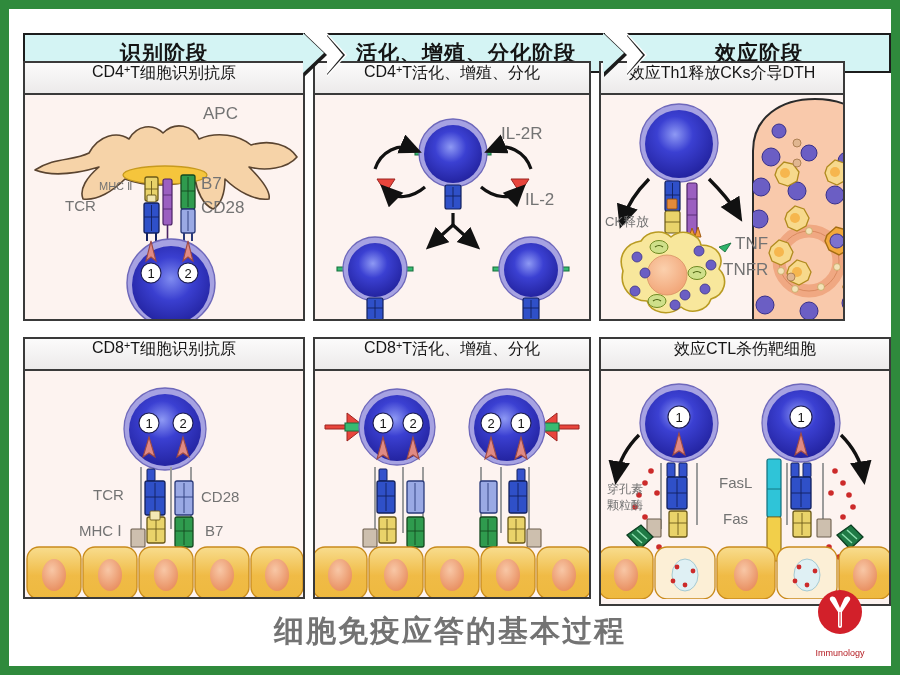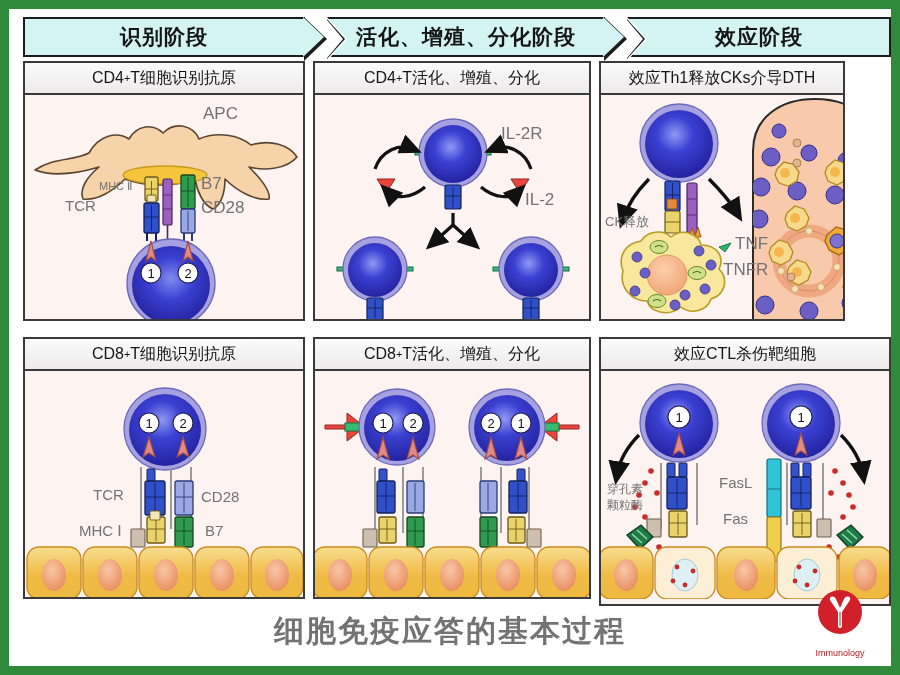--- a/index.html
+++ b/index.html
@@ -28,21 +28,21 @@
     position: absolute;
     left: 14px; top: 8px;
     width: 868px; height: 40px;
     display: flex;
   }
   .hdr {
     position: relative;
     height: 40px;
     background: #d4f4f4;
     border: 2px solid #1c1c1c;
-    display: flex; align-items: center; justify-content: center;
+    display: flex; align-items: center; justify-content: center; margin-top: 16px;
   }
   .hdr-text {
     font-size: 21px; font-weight: bold; color: #151515;
     letter-spacing: 1px;
     white-space: nowrap;
   }
   .hdr.h1 { width: 282px; }
   .hdr.h2 { width: 278px; margin-left: 22px; }
   .hdr.h3 { width: 264px; margin-left: 22px; }
   .hdr .point {
@@ -90,21 +90,21 @@
   .panel {
     position: absolute;
     border: 2px solid #3a3a3a;
     background: #fdf3f0;
     overflow: hidden;
   }
   .panel-title {
     height: 32px;
     background: linear-gradient(#fbfbfb, #eceaea);
     border-bottom: 2px solid #3a3a3a;
-    display: flex; align-items: center; justify-content: center;
+    display: flex; align-items: flex-start; justify-content: center;
     font-size: 16px; color: #151515;
     white-space: nowrap;
   }
   .panel-body { position: relative; width: 100%; height: calc(100% - 32px); }
 
   .sup { font-size: 0.68em; vertical-align: super; }
 
   
   .lbl {
     position: absolute;

